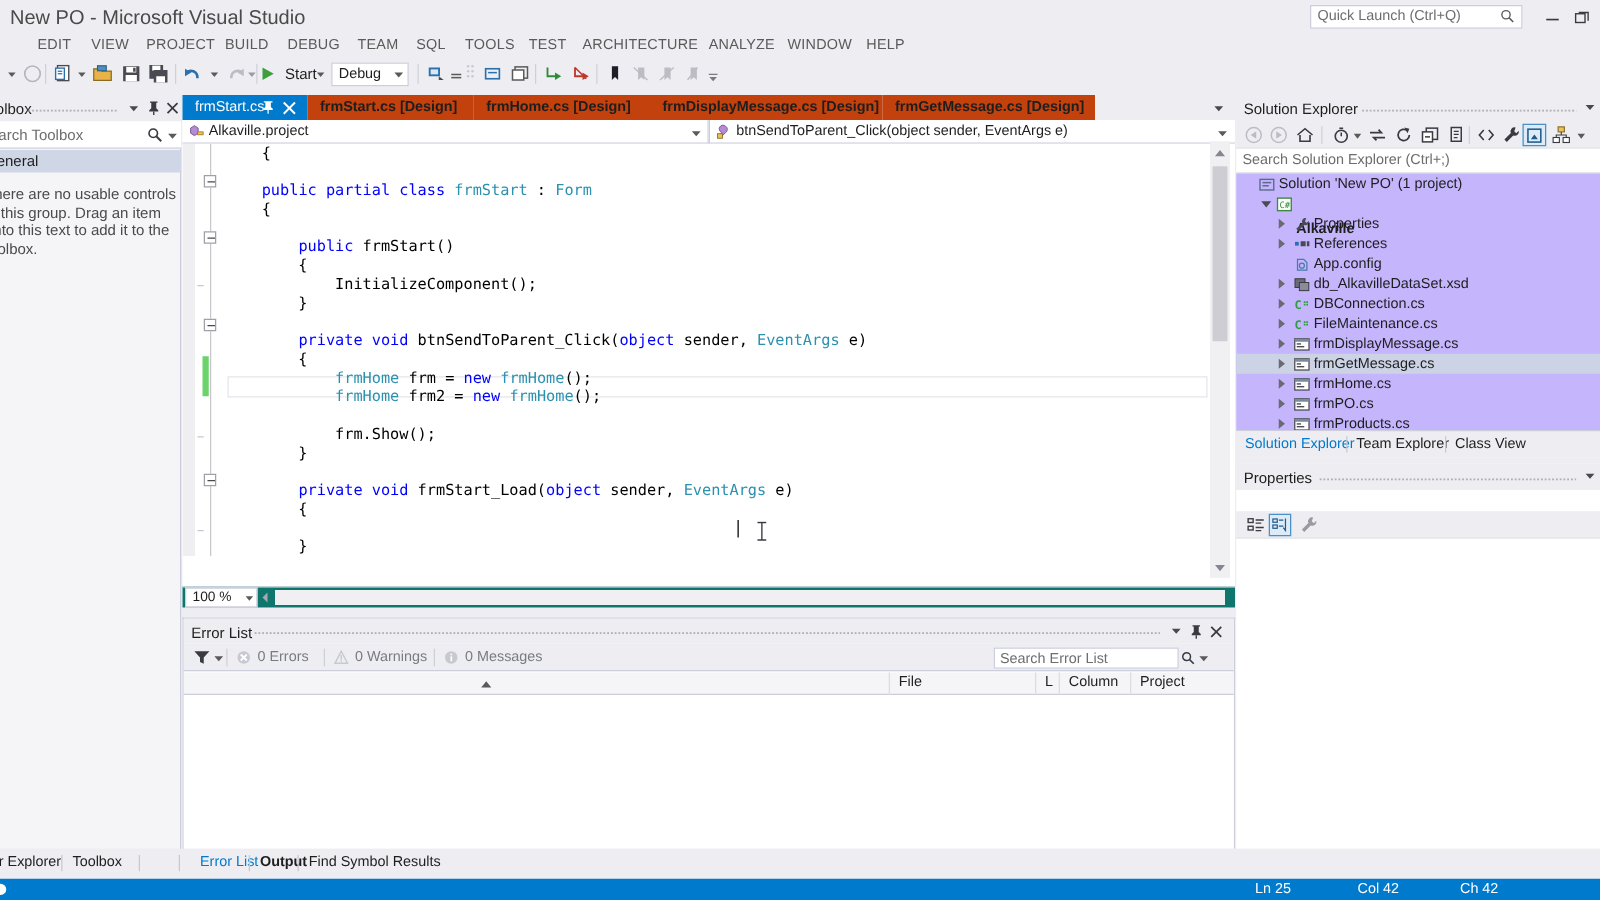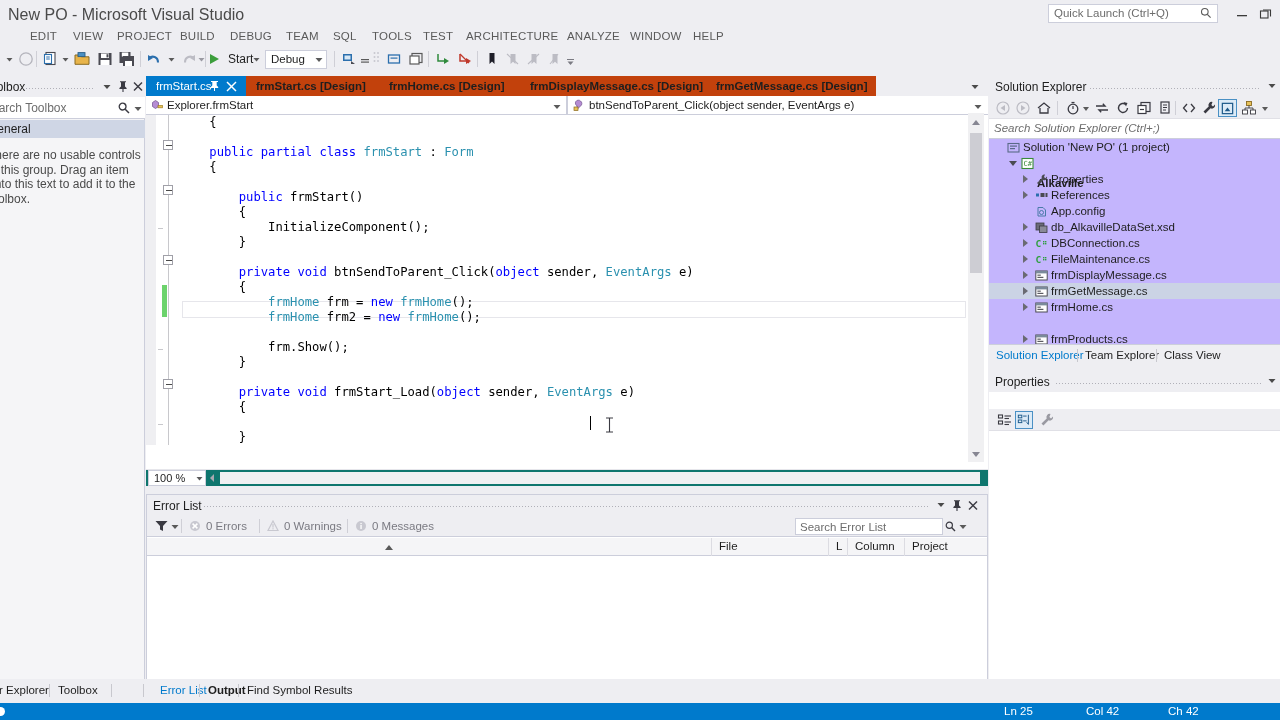--- a/index.html
+++ b/index.html
@@ -329,21 +329,21 @@
     background: #EEEEF2; border-bottom: 1px solid #E0E0E6;
   }
   .sln-ic { position: absolute; top: 3px; width: 16px; height: 16px; }
   .sln-sep { position: absolute; top: 4px; width: 1px; height: 14px; background: #CFCFD6; }
   #sln-ic-pending {
     position: absolute; left: 229px; top: 2px; width: 19px; height: 18px;
     border: 1px solid #4A90C4; background: #DCEBF7;
   }
   #sln-search {
     position: absolute; left: 0; top: 43px; width: 291px; height: 20px;
-    background: #FFFFFF; border-bottom: 1px solid #CCCEDB; font-style: italic;
+    background: #FFFFFF; border-bottom: 1px solid #CCCEDB;
   }
   #sln-search-text {
     position: absolute; left: 5px; top: 3px; font-size: 11.5px; color: #6D6D6D;
   }
   #sln-tree {
     position: absolute; left: 0; top: 63px; width: 291px; height: 205px;
     background: #c4b5fd; overflow: hidden;
   }
   .tree-row {
     position: absolute; left: 0; width: 291px; height: 16px; line-height: 16px;
@@ -631,21 +631,21 @@
         <line x1="1" y1="1" x2="10" y2="10" stroke="#FFFFFF" stroke-width="1.5"></line>
         <line x1="10" y1="1" x2="1" y2="10" stroke="#FFFFFF" stroke-width="1.5"></line>
       </svg>
     </div>
   <div id="navbar">
     <div id="nav-class">
       <svg style="position:absolute;left:5px;top:3px;width:13px;height:13px;" viewBox="0 0 13 13">
         <path d="M4.5 1.5 l3 2 v4 l-3 2 l-3,-2 v-4 Z" fill="#B58CD4" stroke="#7A5A96" stroke-width="0.8"></path>
         <rect x="7" y="6.5" width="4.5" height="2.3" fill="#E8C25A" stroke="#A08020" stroke-width="0.7"></rect>
       </svg>
-      <span class="nav-label" style="left:21px;">Explorer.frmStart</span>
+      <span class="nav-label" style="left:21px;">Alkaville.project</span>
       <svg class="nav-caret" style="left:407px;" viewBox="0 0 8 8" width="8" height="8">
           <polygon points="0.5,2 7.5,2 4,6" fill="#5A5A5A"></polygon>
         </svg>
     </div>
     <div id="nav-member">
       <svg style="position:absolute;left:5px;top:3px;width:13px;height:13px;" viewBox="0 0 13 13">
         <path d="M7.5 2 a3 3 0 1 0 -3 5 l-2 2 v1.5 h1.5 l3.5,-3.5 a3 3 0 0 0 0,-5 Z" fill="#B58CD4" stroke="#7A5A96" stroke-width="0.8"></path>
         <rect x="1" y="8" width="4" height="3.6" fill="#E8C25A" stroke="#8A6B22" stroke-width="0.7"></rect>
       </svg>
       <span class="nav-label" style="left:21px;">btnSendToParent_Click(object sender, EventArgs e)</span>
@@ -944,20 +944,30 @@
       <div class="tree-row" style="top: 160px;">
         <div class="tw-arrow" style="left: 34px;"></div>
         <svg class="tw-icon" viewBox="0 0 13 13" style="left: 46px;">
           <rect x="0.8" y="2" width="11.4" height="9" fill="#FFFFFF" stroke="#4A4A52" stroke-width="1"></rect>
           <rect x="0.8" y="2" width="11.4" height="2.4" fill="#7A8A9A"></rect>
           <rect x="2.4" y="5.6" width="3.4" height="1.1" fill="#4A4A52"></rect>
           <rect x="2.4" y="7.8" width="6" height="1.1" fill="#4A4A52"></rect>
         </svg>
         <span class="tw-label" style="left: 62px;">frmHome.cs</span>
       </div>
+      <div class="tree-row" style="top: 176px;">
+        <div class="tw-arrow" style="left: 34px;"></div>
+        <svg class="tw-icon" viewBox="0 0 13 13" style="left: 46px;">
+          <rect x="0.8" y="2" width="11.4" height="9" fill="#FFFFFF" stroke="#4A4A52" stroke-width="1"></rect>
+          <rect x="0.8" y="2" width="11.4" height="2.4" fill="#7A8A9A"></rect>
+          <rect x="2.4" y="5.6" width="3.4" height="1.1" fill="#4A4A52"></rect>
+          <rect x="2.4" y="7.8" width="6" height="1.1" fill="#4A4A52"></rect>
+        </svg>
+        <span class="tw-label" style="left: 62px;">frmPO.cs</span>
+      </div>
       <div class="tree-row" style="top: 192px;">
         <div class="tw-arrow" style="left: 34px;"></div>
         <svg class="tw-icon" viewBox="0 0 13 13" style="left: 46px;">
           <rect x="0.8" y="2" width="11.4" height="9" fill="#FFFFFF" stroke="#4A4A52" stroke-width="1"></rect>
           <rect x="0.8" y="2" width="11.4" height="2.4" fill="#7A8A9A"></rect>
           <rect x="2.4" y="5.6" width="3.4" height="1.1" fill="#4A4A52"></rect>
           <rect x="2.4" y="7.8" width="6" height="1.1" fill="#4A4A52"></rect>
         </svg>
         <span class="tw-label" style="left: 62px;">frmProducts.cs</span>
       </div>

